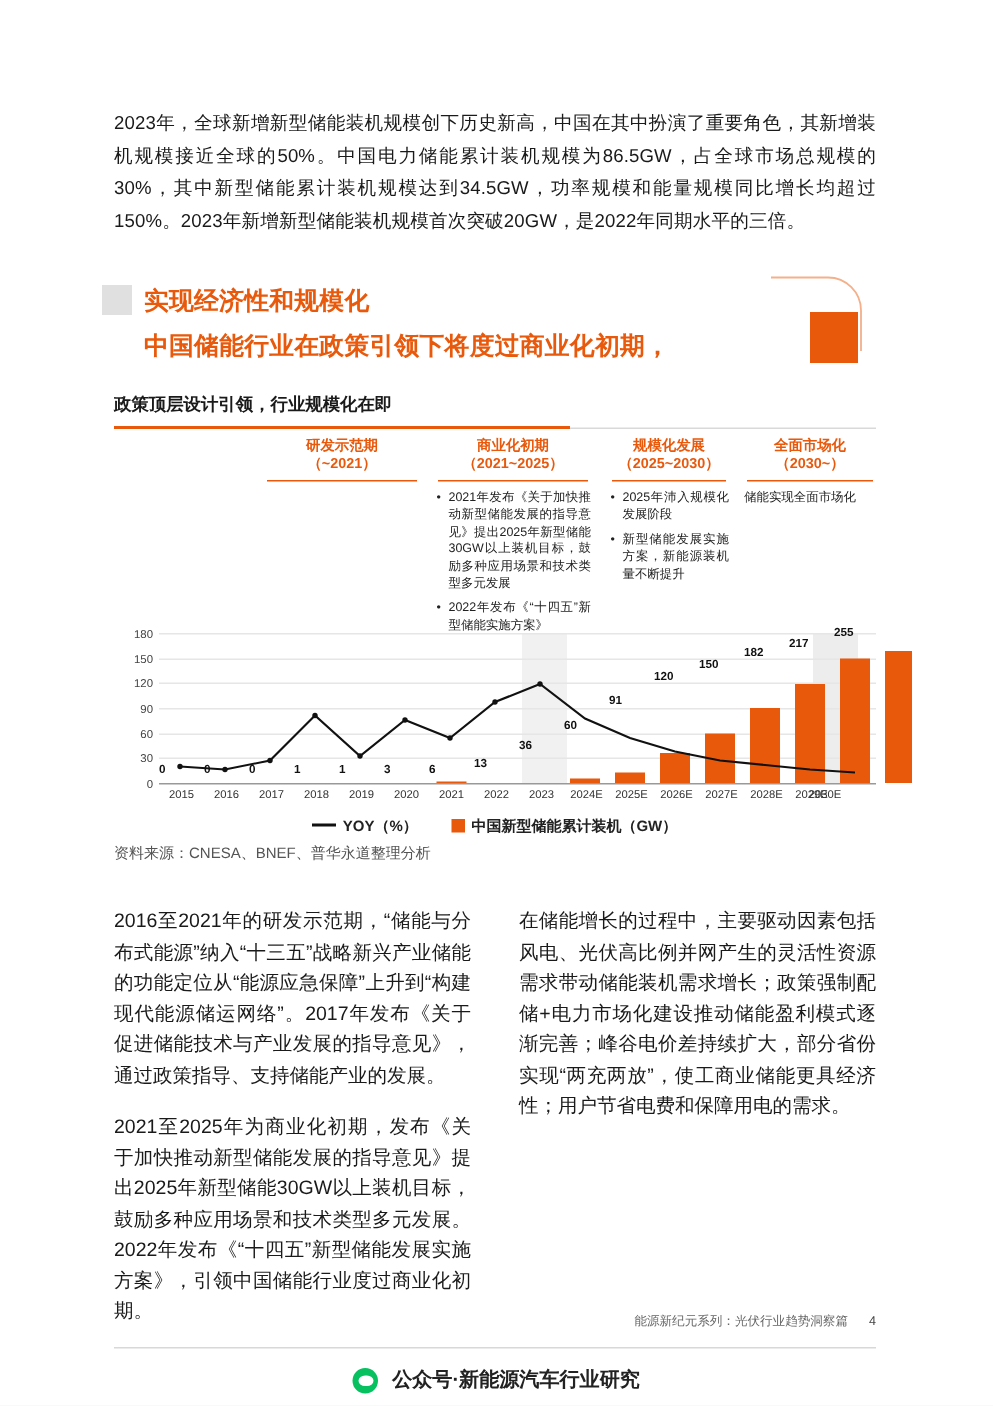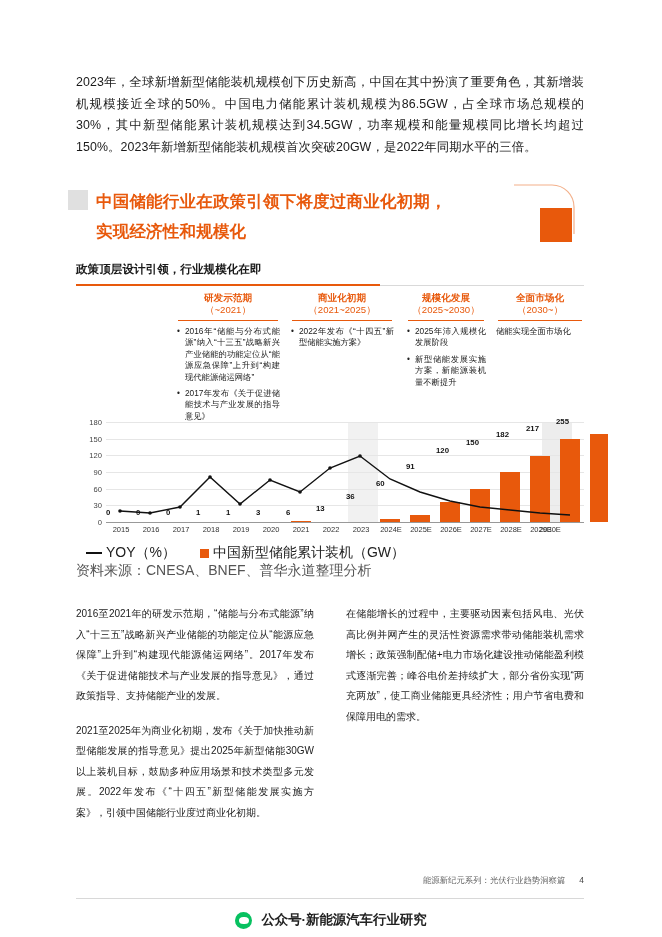--- a/index.html
+++ b/index.html
@@ -51,21 +51,21 @@
   }
   .panel-rule2 {
     position:absolute; left:304px; top:23px; width:204px; height:1px; background:#d9d9d9;
   }
   
   .phases { position:absolute; left:0; top:30px; width:508px; height:130px; }
   .ph { position:absolute; top:0; }
   .ph .ph-t {
     text-align:center; color:#E8590C; font-size:9.6px; font-weight:bold; line-height:12px;
   }
-  .ph .ph-t .sub { font-weight:normal; }
+  .ph .ph-t .sub { font-weight:bold; }
   .ph .ph-line { margin:4px auto 5px; height:1px; background:#E8590C; }
   .ph ul { margin:0; padding:0 0 0 9px; list-style:none; }
   .ph li {
     position:relative; font-size:8.3px; line-height:11.4px; color:#222;
     margin-bottom:5px; text-align:justify;
   }
   .ph li::before {
     content:"•"; position:absolute; left:-8px; top:0; color:#222;
   }
   .ph .plain { font-size:8.3px; line-height:11.4px; color:#222; }
@@ -100,36 +100,36 @@
     position:absolute; font-size:7.8px; font-weight:bold; color:#111; text-align:left; width:28px;
   }
   .axis {
     position:absolute; left:30px; top:100px; width:478px; height:1px; background:#999;
   }
   .xlabels { position:absolute; left:30px; top:103px; width:478px; height:12px; }
   .xlabels span {
     position:absolute; font-size:7.5px; color:#333; text-align:center; width:30px;
   }
   .legend {
-    position:absolute; left:0; top:282px; width:508px; font-size:14px; color:#222;
+    position:absolute; left:0; top:282px; width:508px; text-align:center; font-size:10px; color:#222;font-weight:bold;
   }
   .legend .li { display:inline-block; margin:0 10px; }
   .legend .lmark-line {
     display:inline-block; width:16px; height:2px; background:#111; vertical-align:3px; margin-right:4px;
   }
   .legend .lmark-box {
     display:inline-block; width:9px; height:9px; background:#E8590C; vertical-align:-1px; margin-right:4px;
   }
   .source {
-    position:absolute; left:0; top:300px; font-size:14px; color:#555;
+    position:absolute; left:0; top:300px; font-size:10px; color:#555;
   }
   
   .col {
     position:absolute; top:604px; width:238px;
-    font-size:10px; line-height:20.5px; text-align:justify;
+    font-size:13px; line-height:20.5px; text-align:justify;
   }
   .col p { margin:0 0 14px 0; }
   .col-l { left:76px; }
   .col-r { left:346px; }
   
   .foot-line {
     position:absolute; left:76px; top:898px; width:508px; height:1px; background:#d8d8d8;
   }
   .foot {
     position:absolute; left:76px; top:875px; width:508px;
@@ -153,22 +153,22 @@
 </head>
 <body>
 
 <div class="page">
 
   <div class="intro">2023年，全球新增新型储能装机规模创下历史新高，中国在其中扮演了重要角色，其新增装机规模接近全球的50%。中国电力储能累计装机规模为86.5GW，占全球市场总规模的30%，其中新型储能累计装机规模达到34.5GW，功率规模和能量规模同比增长均超过150%。2023年新增新型储能装机规模首次突破20GW，是2022年同期水平的三倍。</div>
 
   <div class="head-wrap">
     <div class="head-sq"></div>
     <div class="head-text">
+      <div>实现经济性和规模化</div>
       <div>中国储能行业在政策引领下将度过商业化初期，</div>
-      <div>实现经济性和规模化</div>
     </div>
     <div class="deco">
       <svg width="76" height="62" viewBox="0 0 76 62">
         <path d="M2 1 H40 A22 22 0 0 1 62 23 V50" fill="none" stroke="#f3b08a" stroke-width="1.2"></path>
       </svg>
       <div class="sq"></div>
     </div>
   </div>
 
   <div class="panel">
@@ -177,33 +177,30 @@
     <div class="panel-rule2"></div>
 
     <div class="phases">
 
       <div class="ph ph1">
         <div class="ph-t">
           <div>研发示范期</div>
           <div class="sub">（~2021）</div>
         </div>
         <div class="ph-line" style="width:100px"></div>
-        <ul>
-          <li>2016年“储能与分布式能源”纳入“十三五”战略新兴产业储能的功能定位从“能源应急保障”上升到“构建现代能源储运网络”</li>
-          <li>2017年发布《关于促进储能技术与产业发展的指导意见》</li>
-        </ul>
       </div>
 
       <div class="ph ph2">
         <div class="ph-t">
           <div>商业化初期</div>
           <div class="sub">（2021~2025）</div>
         </div>
         <div class="ph-line" style="width:100px"></div>
         <ul>
+          <li>2021年发布《关于加快推动新型储能发展的指导意见》提出2025年新型储能30GW以上装机目标，鼓励多种应用场景和技术类型多元发展</li>
           <li>2022年发布《“十四五”新型储能实施方案》</li>
         </ul>
       </div>
 
       <div class="ph ph3">
         <div class="ph-t">
           <div>规模化发展</div>
           <div class="sub">（2025~2030）</div>
         </div>
         <div class="ph-line" style="width:76px"></div>

